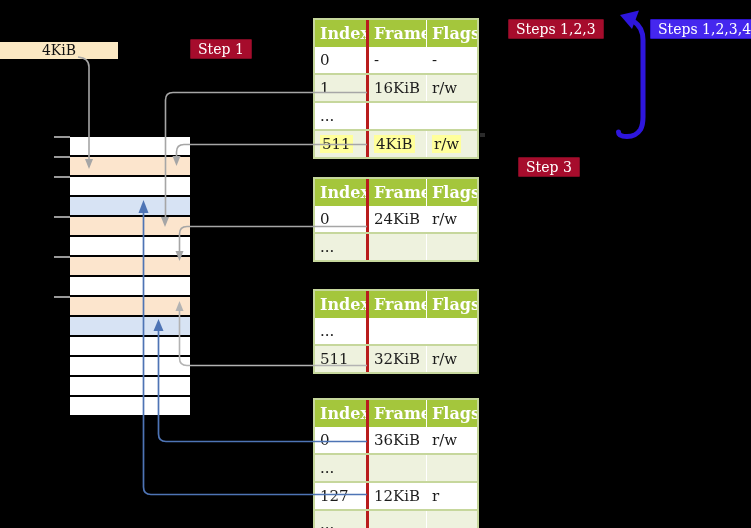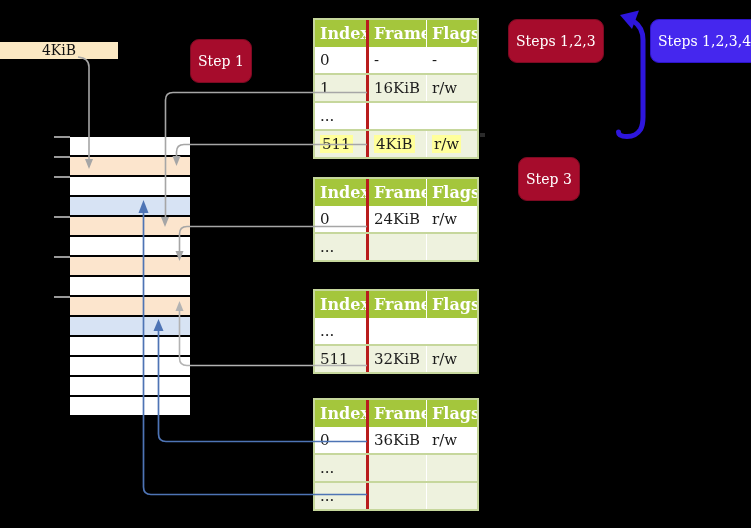--- a/index.html
+++ b/index.html
@@ -4,21 +4,21 @@
 <style>
   html,body{margin:0;padding:0;background:#000;}
   .stage{position:relative;width:751px;height:528px;background:#000;overflow:hidden;
          font-family:"DejaVu Serif","Liberation Serif",serif;}
 
   
   .psize{position:absolute;left:0;top:42px;width:118px;height:17px;background:#fbe8c3;
          color:#111;font-size:14px;line-height:17px;text-align:center;}
 
   
-  .badge{position:absolute;height:18px;line-height:18px;padding:12px 7px;border-radius:9px;
+  .badge{position:absolute;height:18px;line-height:18px;padding:0 7px;border-radius:1px;
          color:#fff;font-size:14px;white-space:nowrap;}
   .badge.red{background:#a60c2c;border:1px solid #7c0a22;}
   .badge.blue{background:#4527ee;border:1px solid #2d14c9;}
   #badge-step0{left:190px;top:39px;}
   #badge-steps123{left:508px;top:19px;}
   #badge-steps1234{left:650px;top:19px;}
   #badge-step4{left:518px;top:157px;}
 
   
   .strip{position:absolute;left:70px;top:137px;width:120px;}
@@ -158,20 +158,25 @@
     <div class="trow">
       <div class="cell c0">0</div>
       <div class="cell c1">36KiB</div>
       <div class="cell c2">r/w</div>
     </div>
     <div class="trow alt">
       <div class="cell c0">...</div>
       <div class="cell c1"></div>
       <div class="cell c2"></div>
     </div>
+    <div class="trow">
+      <div class="cell c0">127</div>
+      <div class="cell c1">12KiB</div>
+      <div class="cell c2">r</div>
+    </div>
     <div class="trow alt">
       <div class="cell c0">...</div>
       <div class="cell c1"></div>
       <div class="cell c2"></div>
     </div>
   </div>
 
   <svg class="overlay" width="751" height="528" viewBox="0 0 751 528">
 
     <g>

